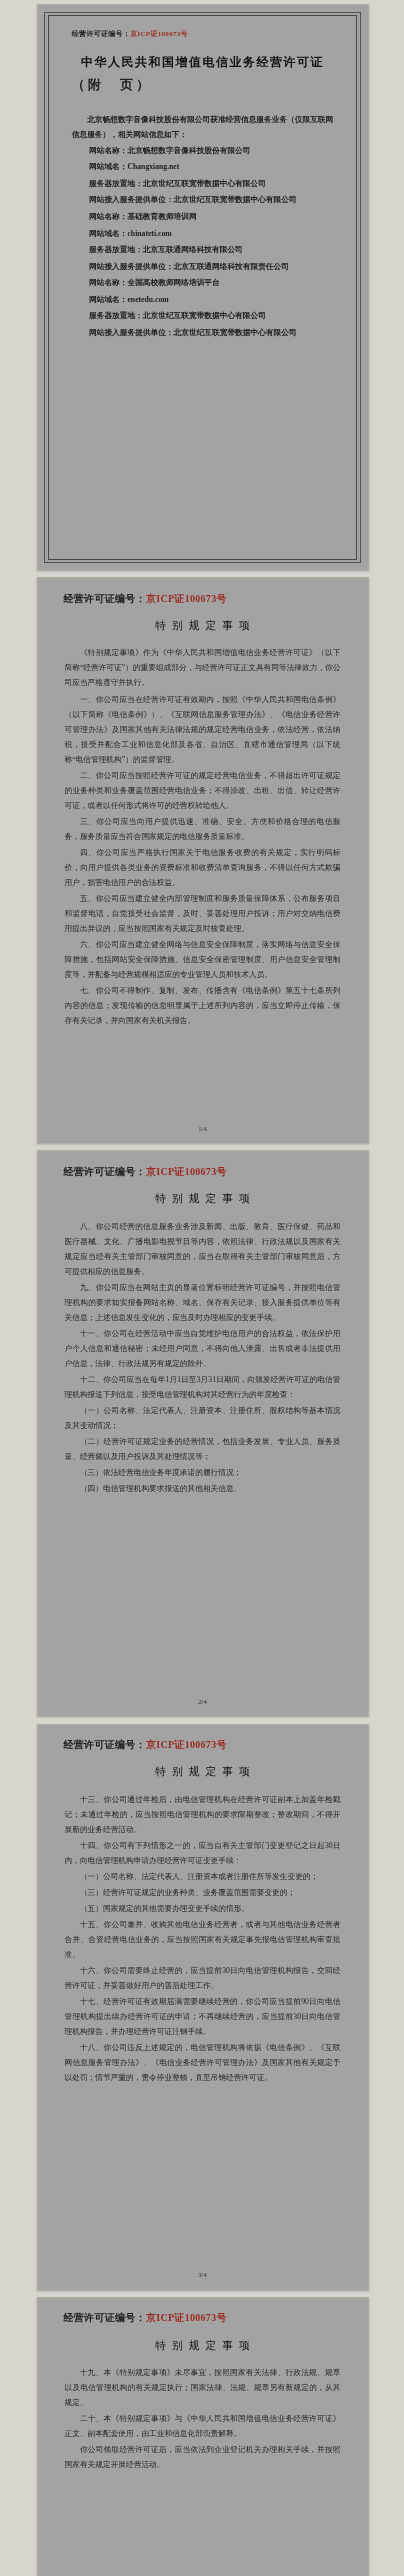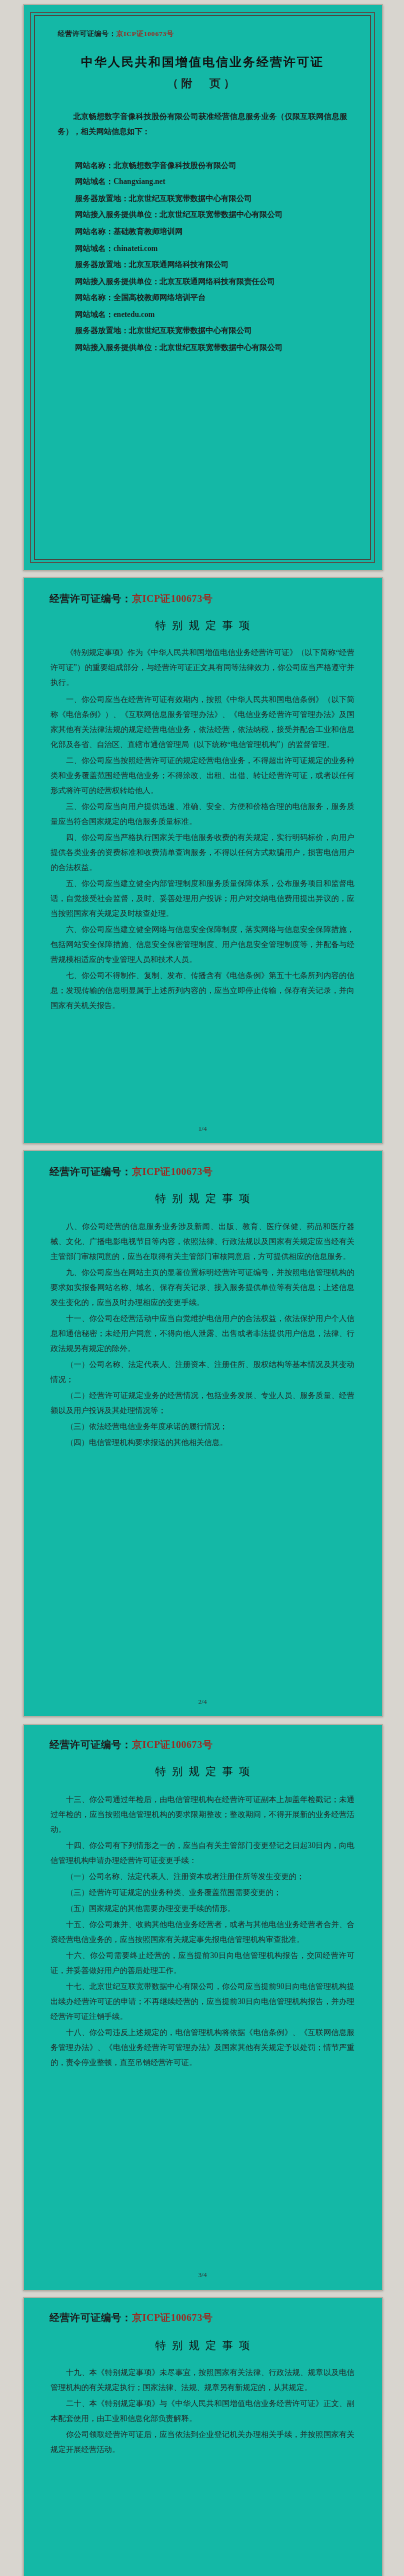--- a/index.html
+++ b/index.html
@@ -4,39 +4,39 @@
 <style>
   * { margin:0; padding:0; box-sizing:border-box; }
   html { background:#d8d5cf; }
   body {
     width:405px; margin:0 auto; background:#d8d5cf;
     font-family:"Liberation Serif","DejaVu Serif",serif;
     color:#1d1d1d;
   }
   .stack { padding:4.1px 6.7px 3.1px; }
   .page {
-    width:360px; height:567px; margin:0 auto 6.2px;
-    background:#14b8a6; border:0.5px solid #b4afa4;
+    width:332px; height:567px; margin:0 auto 6.2px;
+    background:#a3a3a3; border:0.5px solid #b4afa4;
     box-shadow:0 0.5px 2.1px rgba(0,0,0,.28);
     position:relative; overflow:hidden;
   }
   
   .cert-frame-outer { position:absolute; inset:6.7px; border:0.5px solid #57514a; }
   .cert-frame-inner { position:absolute; inset:2.6px; border:1.5px solid #4c463f; padding:12.4px 23px; }
   .cert-header { font-size:7px; font-weight:bold; letter-spacing:0.3px; }
   .cert-title {
     margin-top:15.5px; text-align:center; font-size:12px; font-weight:bold;
     letter-spacing:1.5px; color:#111;
   }
-  .cert-subtitle { margin-top:5.2px; text-align:center; font-size:11px; font-weight:bold; letter-spacing:3.1px; }
+  .cert-subtitle { margin-top:5.2px; font-size:13px; font-weight:bold; letter-spacing:3.1px; }
   .cert-intro {
     margin-top:17.5px; font-size:7.7px; line-height:2; font-weight:600;
     text-indent:2em; text-align:justify;
   }
-  .cert-fields { margin-top:18px; padding-left:2.1em; }
+  .cert-fields { margin-top:0; padding-left:2.1em; }
   .field-row { font-size:7.7px; line-height:2.15; font-weight:600; text-align:justify; }
   .f-label { }
   .f-value { }
   .red-num { color:#9b2b22; }
   
   .page-header { padding:13.4px 26px 0; font-size:10px; font-weight:bold; letter-spacing:0.3px; }
   .prov-title {
     margin-top:13.4px; text-align:center; font-size:10.8px; font-weight:normal;
     letter-spacing:.55em; text-indent:.55em; color:#101010;
   }
@@ -98,39 +98,40 @@
         </div>
         <div class="page-footer">1/4</div>
       </section>
       <section class="page prov-page">
         <div class="page-header"><span>经营许可证编号：</span><span class="red-num">京ICP证100673号</span></div>
         <h2 class="prov-title">特别规定事项</h2>
         <div class="prov-body">
           <p class="clause">八、你公司经营的信息服务业务涉及新闻、出版、教育、医疗保健、药品和医疗器械、文化、广播电影电视节目等内容，依照法律、行政法规以及国家有关规定应当经有关主管部门审核同意的，应当在取得有关主管部门审核同意后，方可提供相应的信息服务。</p>
           <p class="clause">九、你公司应当在网站主页的显著位置标明经营许可证编号，并按照电信管理机构的要求如实报备网站名称、域名、保存有关记录、接入服务提供单位等有关信息；上述信息发生变化的，应当及时办理相应的变更手续。</p>
           <p class="clause">十一、你公司在经营活动中应当自觉维护电信用户的合法权益，依法保护用户个人信息和通信秘密；未经用户同意，不得向他人泄露、出售或者非法提供用户信息，法律、行政法规另有规定的除外。</p>
+          <p class="clause">十二、你公司应当在每年1月1日至3月31日期间，向颁发经营许可证的电信管理机构报送下列信息，接受电信管理机构对其经营行为的年度检查：</p>
           <p class="clause">（一）公司名称、法定代表人、注册资本、注册住所、股权结构等基本情况及其变动情况；</p>
           <p class="clause">（二）经营许可证规定业务的经营情况，包括业务发展、专业人员、服务质量、经营额以及用户投诉及其处理情况等；</p>
           <p class="clause">（三）依法经营电信业务年度承诺的履行情况；</p>
           <p class="clause">（四）电信管理机构要求报送的其他相关信息。</p>
         </div>
         <div class="page-footer">2/4</div>
       </section>
       <section class="page prov-page">
         <div class="page-header"><span>经营许可证编号：</span><span class="red-num">京ICP证100673号</span></div>
         <h2 class="prov-title">特别规定事项</h2>
         <div class="prov-body">
           <p class="clause">十三、你公司通过年检后，由电信管理机构在经营许可证副本上加盖年检戳记；未通过年检的，应当按照电信管理机构的要求限期整改；整改期间，不得开展新的业务经营活动。</p>
           <p class="clause">十四、你公司有下列情形之一的，应当自有关主管部门变更登记之日起30日内，向电信管理机构申请办理经营许可证变更手续：</p>
           <p class="clause">（一）公司名称、法定代表人、注册资本或者注册住所等发生变更的；</p>
           <p class="clause">（三）经营许可证规定的业务种类、业务覆盖范围需要变更的；</p>
           <p class="clause">（五）国家规定的其他需要办理变更手续的情形。</p>
           <p class="clause">十五、你公司兼并、收购其他电信业务经营者，或者与其他电信业务经营者合并、合资经营电信业务的，应当按照国家有关规定事先报电信管理机构审查批准。</p>
           <p class="clause">十六、你公司需要终止经营的，应当提前30日向电信管理机构报告，交回经营许可证，并妥善做好用户的善后处理工作。</p>
-          <p class="clause">十七、北京世纪互联宽带数据中心有限公司，你公司应当提前90日向电信管理机构提出续办经营许可证的申请；不再继续经营的，应当提前30日向电信管理机构报告，并办理经营许可证注销手续。</p>
+          <p class="clause">十七、经营许可证有效期届满需要继续经营的，你公司应当提前90日向电信管理机构提出续办经营许可证的申请；不再继续经营的，应当提前30日向电信管理机构报告，并办理经营许可证注销手续。</p>
           <p class="clause">十八、你公司违反上述规定的，电信管理机构将依据《电信条例》、《互联网信息服务管理办法》、《电信业务经营许可管理办法》及国家其他有关规定予以处罚；情节严重的，责令停业整顿，直至吊销经营许可证。</p>
         </div>
         <div class="page-footer">3/4</div>
       </section>
       <section class="page prov-page">
         <div class="page-header"><span>经营许可证编号：</span><span class="red-num">京ICP证100673号</span></div>
         <h2 class="prov-title">特别规定事项</h2>
         <div class="prov-body">
           <p class="clause">十九、本《特别规定事项》未尽事宜，按照国家有关法律、行政法规、规章以及电信管理机构的有关规定执行；国家法律、法规、规章另有新规定的，从其规定。</p>
           <p class="clause">二十、本《特别规定事项》与《中华人民共和国增值电信业务经营许可证》正文、副本配套使用，由工业和信息化部负责解释。</p>

